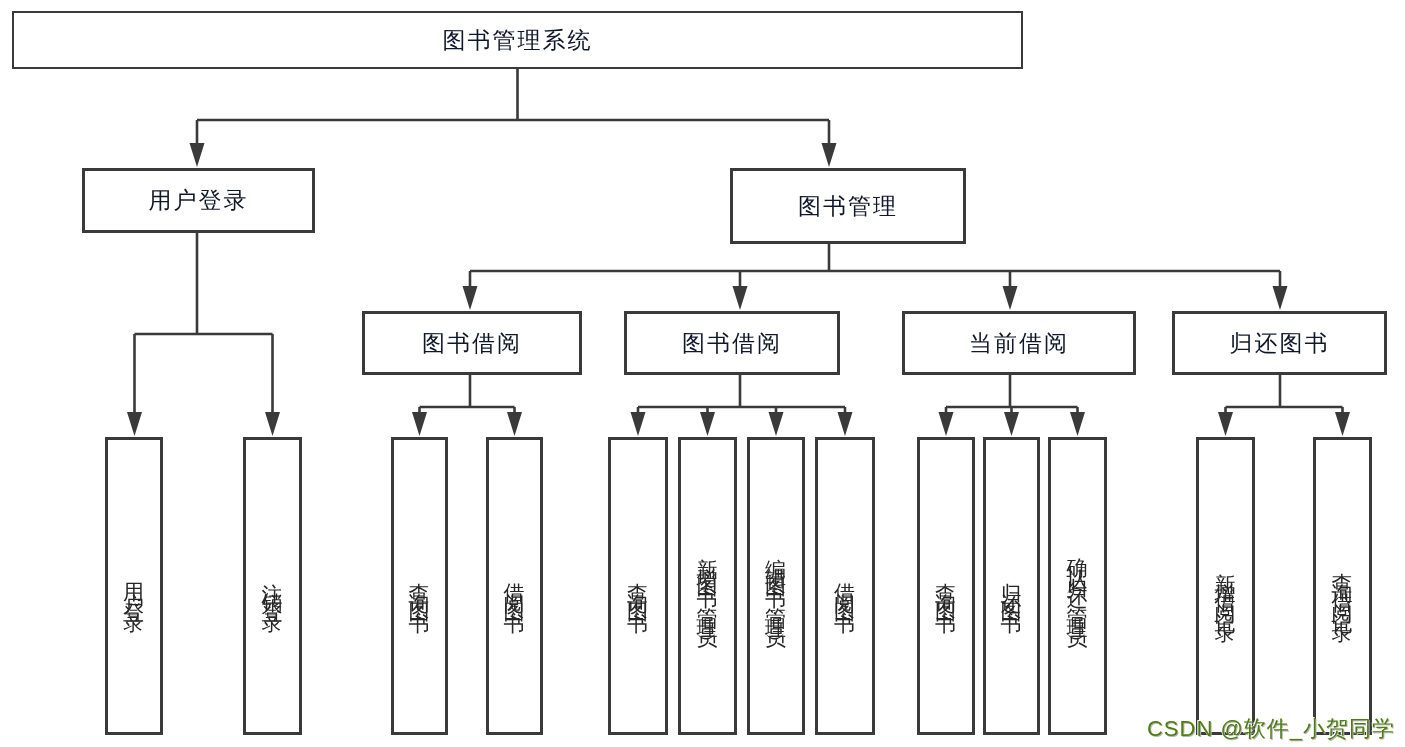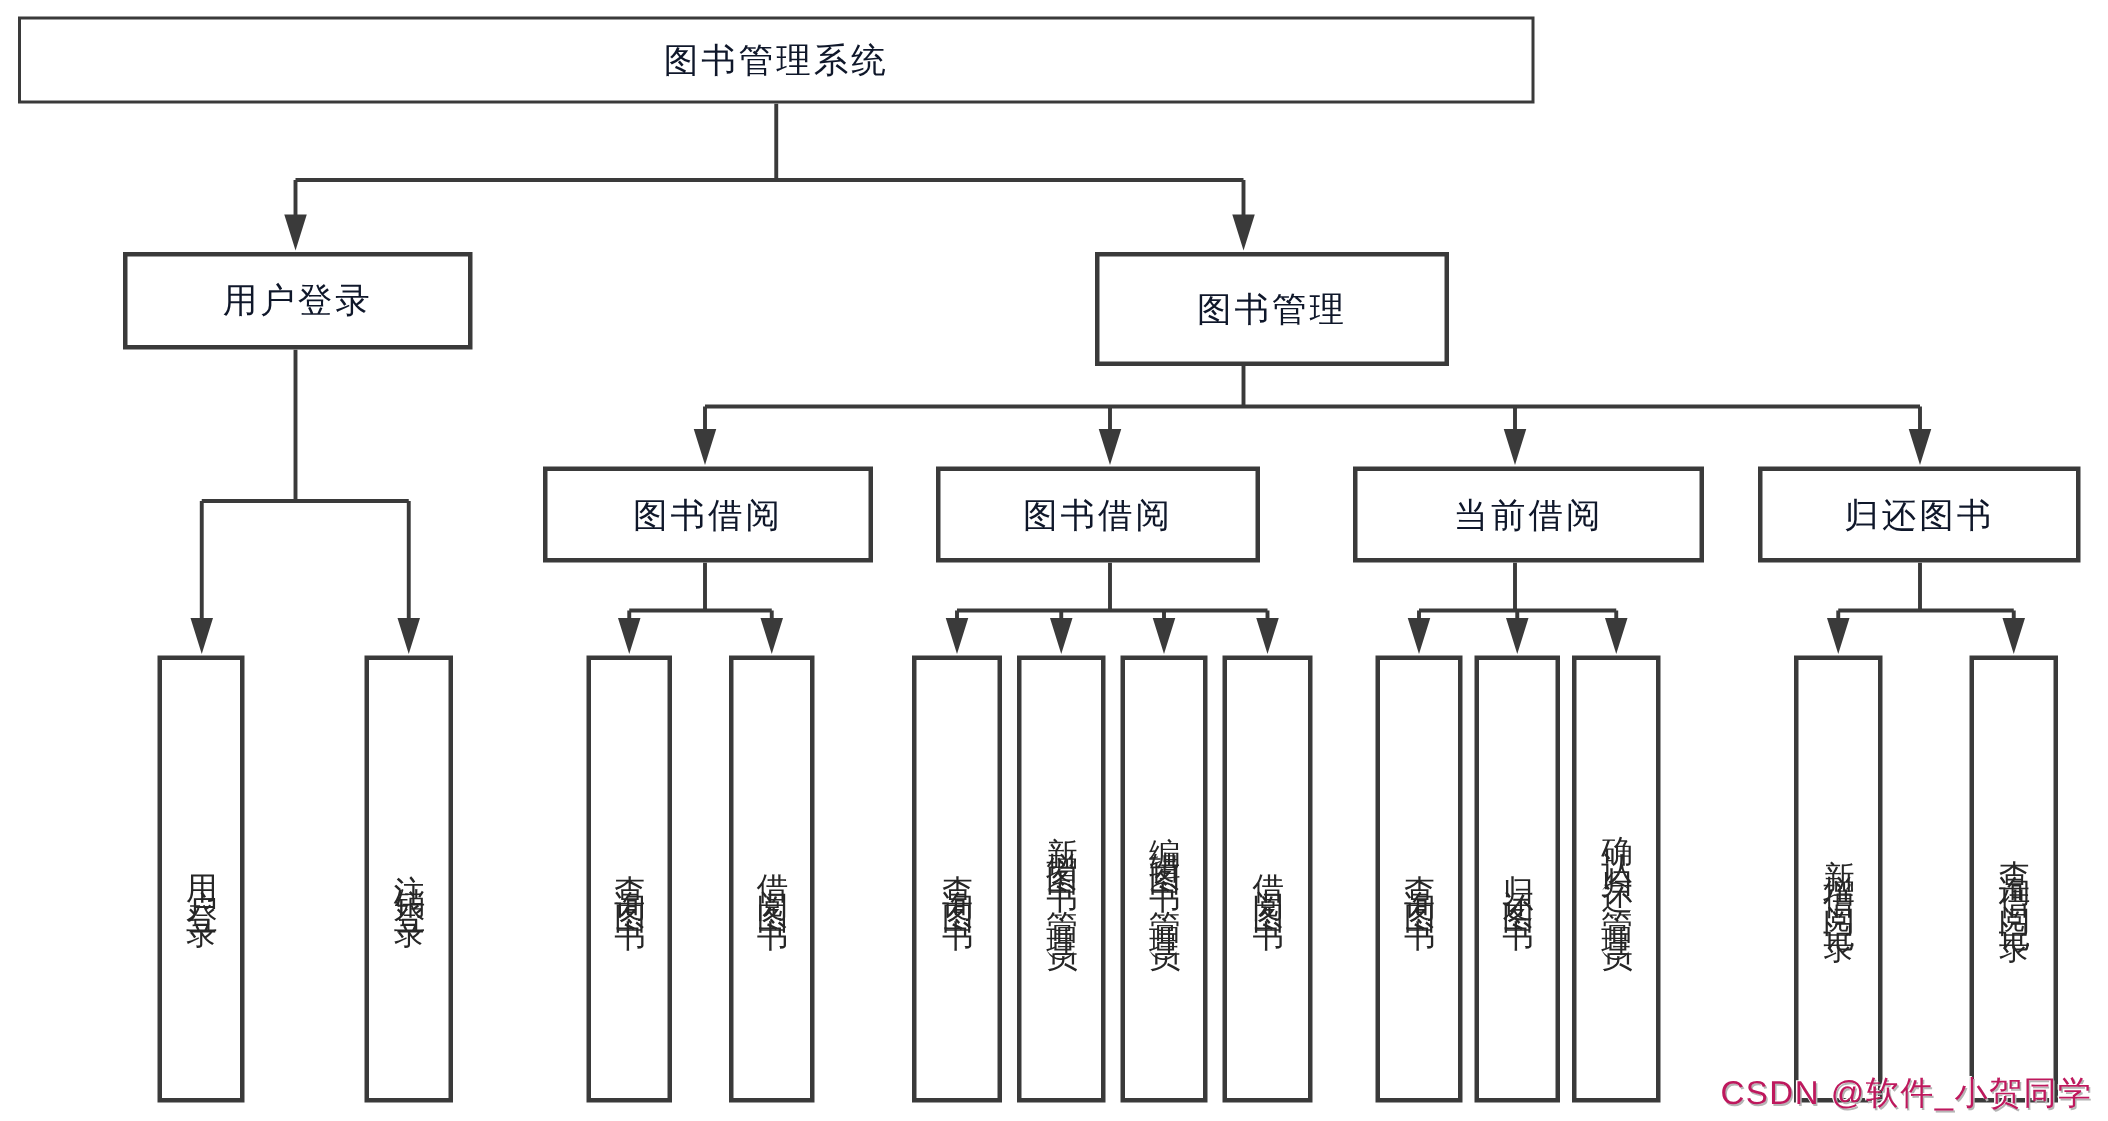--- a/index.html
+++ b/index.html
@@ -67,21 +67,21 @@
     text-orientation: mixed;
     letter-spacing: 10px;
     line-height: 1;
   }
   .watermark {
     position: absolute;
     right: 10px;
     bottom: 3px;
     font-size: 22px;
     letter-spacing: 1px;
-    color: #be185d;
+    color: #4d7c0f;
     text-shadow: -1px -1px 0 #ffffff, 1px 1px 0 #b5b5b5;
     z-index: 5;
     white-space: nowrap;
     pointer-events: none;
   }
 </style>
 </head>
 <body>
 
 <div class="canvas">

